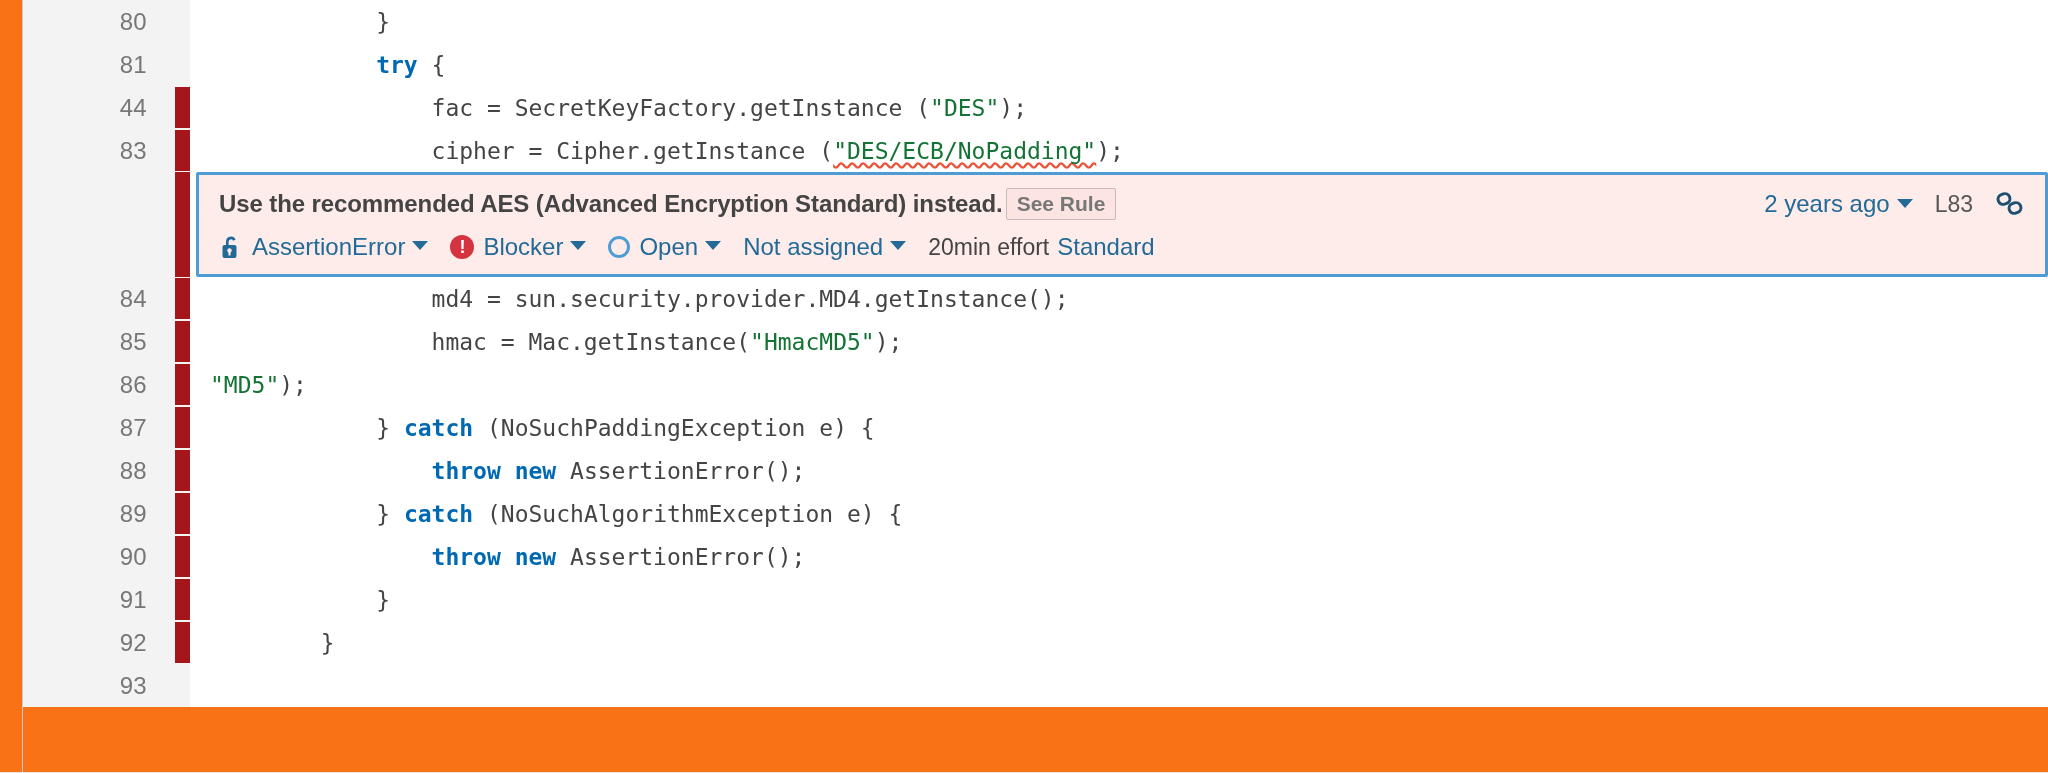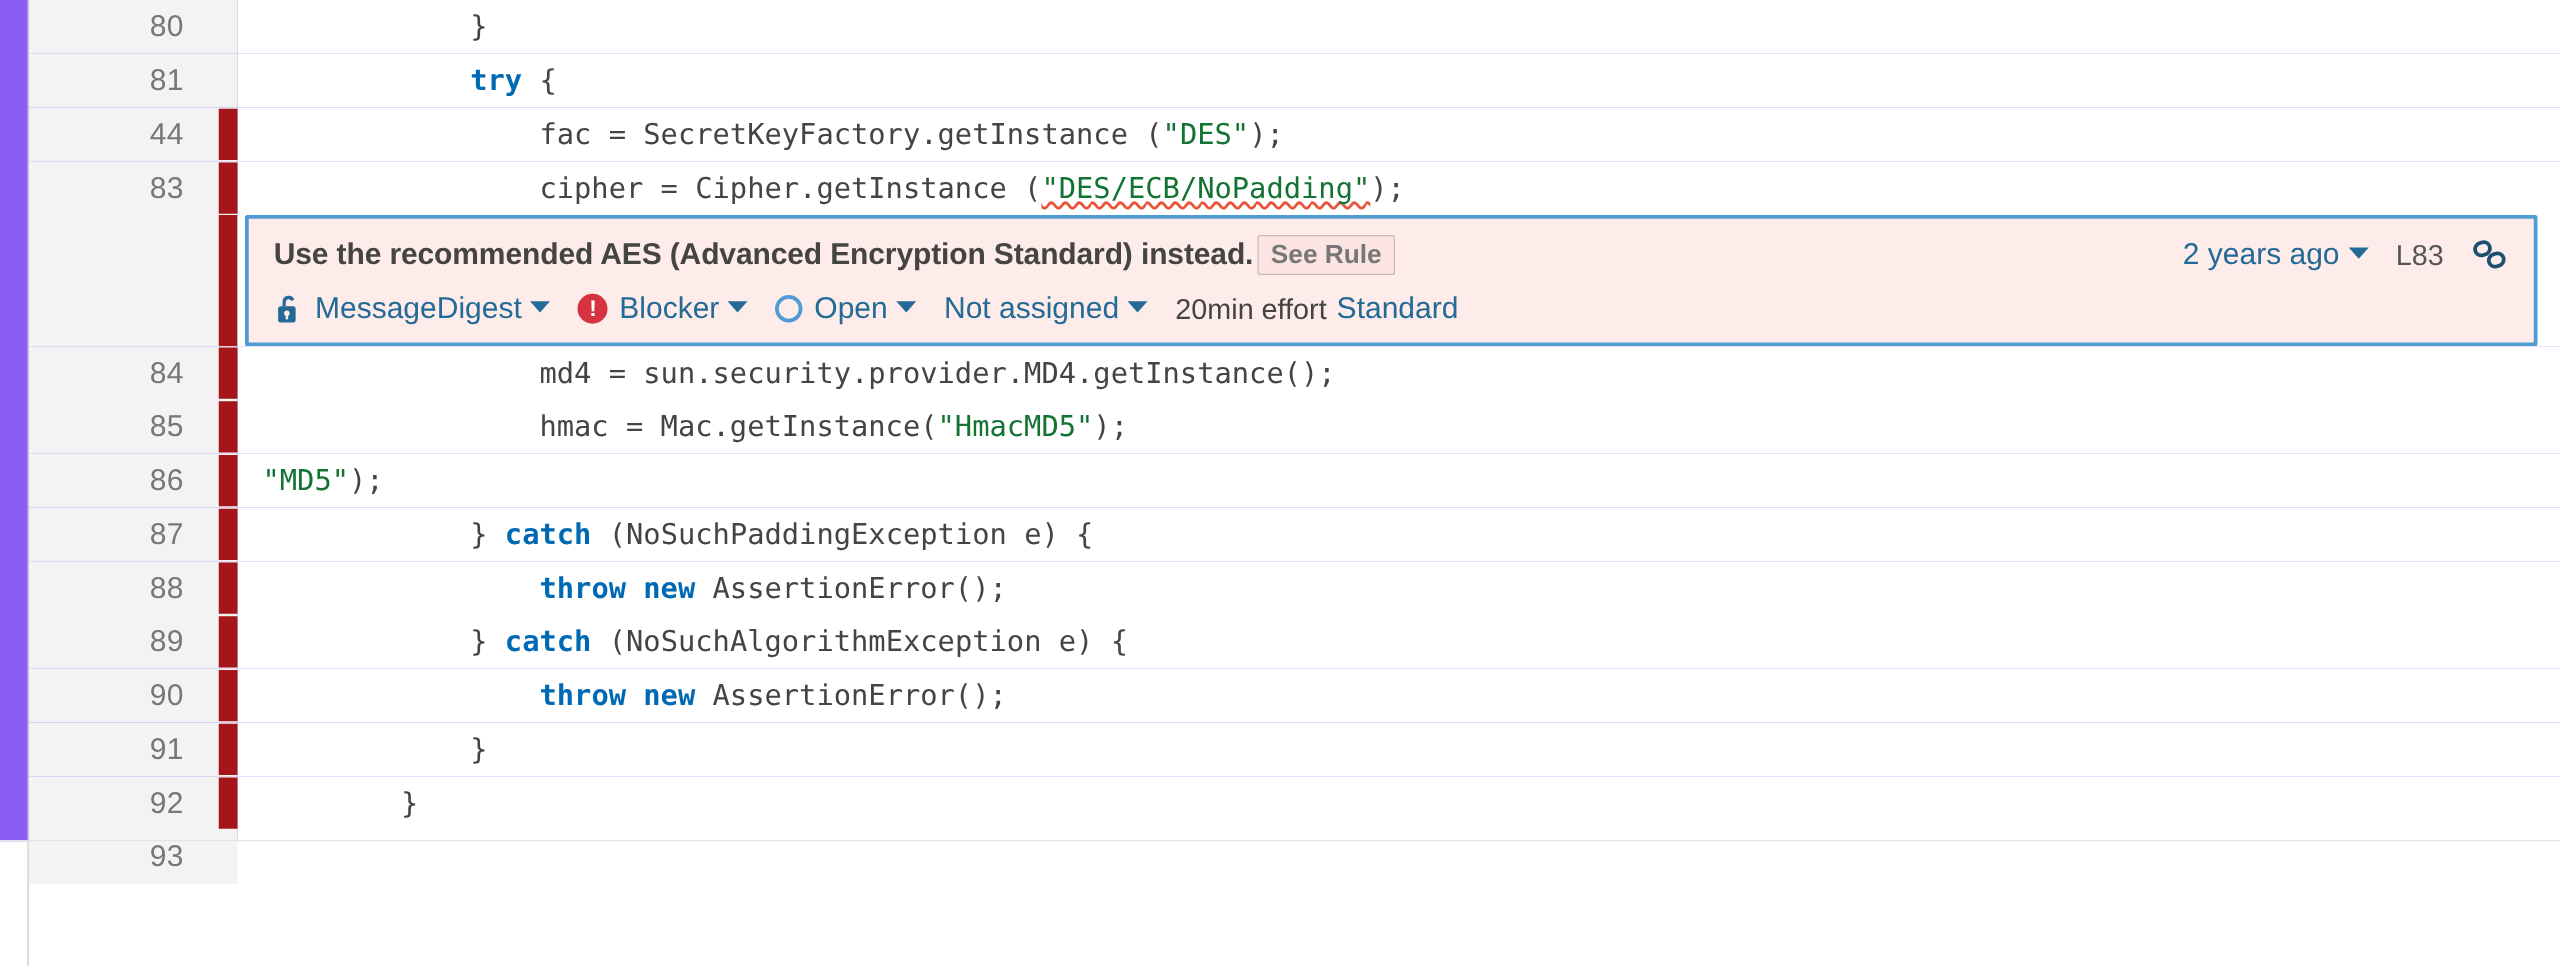--- a/index.html
+++ b/index.html
@@ -7,22 +7,22 @@
     margin: 0; padding: 0;
     width: 2048px; height: 773px;
     background: #ffffff;
     font-family: "Liberation Sans", sans-serif;
     overflow: hidden;
   }
 
   #root {
     position: relative;
     width: 2048px;
-    height: 673px;
-    background: #8b5cf6;
+    height: 773px;
+    background: #f97316;
   }
 
   
   .frame-left-border {
     position: absolute;
     left: 22px; top: 0; width: 1px; height: 773px;
     background: #c8c8c8;
   }
   .frame-bottom-border {
     position: absolute;
@@ -104,21 +104,21 @@
     flex: 0 0 167px;
     height: 105px;
     background: #f3f3f3;
   }
   .issue-slot .coverage-bar { height: 105px; top: 0; }
   .issue-body {
     position: relative;
     flex: 1 1 auto;
     background: #ffffff;
     height: 105px;
-    padding: 0 18px 0 6px;
+    padding: 0 0 0 6px;
     display: flex;
     align-items: flex-end;
   }
 
   .issue-box {
     width: 100%;
     background: #fdecea;
     border: 3px solid #4f9cd4;
     border-radius: 2px;
     padding: 10px 20px 12px 20px;
@@ -279,21 +279,21 @@
             <div class="issue-row bottom">
               <span class="meta-item">
                 <span class="ic">
                   <svg width="24" height="26" viewBox="0 0 24 26">
                     <path d="M7 11 V7.5 a5 5 0 0 1 9.6 -1.9 l-2.6 1.1 A2.3 2.3 0 0 0 9.6 7.6 V11 Z" fill="#236a97"></path>
                     <rect x="3.5" y="11" width="14" height="13" rx="2" fill="#236a97"></rect>
                     <circle cx="10.5" cy="16.5" r="2.2" fill="#fdecea"></circle>
                     <rect x="9.5" y="17" width="2" height="4.5" fill="#fdecea"></rect>
                   </svg>
                 </span>
-                <span class="meta-link">MessageDigest</span>
+                <span class="meta-link">AssertionError</span>
                 <span class="caret"></span>
               </span>
               <span class="meta-item">
                 <span class="ic">
                   <span class="sev-dot">!</span>
                 </span>
                 <span class="meta-link">Blocker</span>
                 <span class="caret"></span>
               </span>
               <span class="meta-item">

